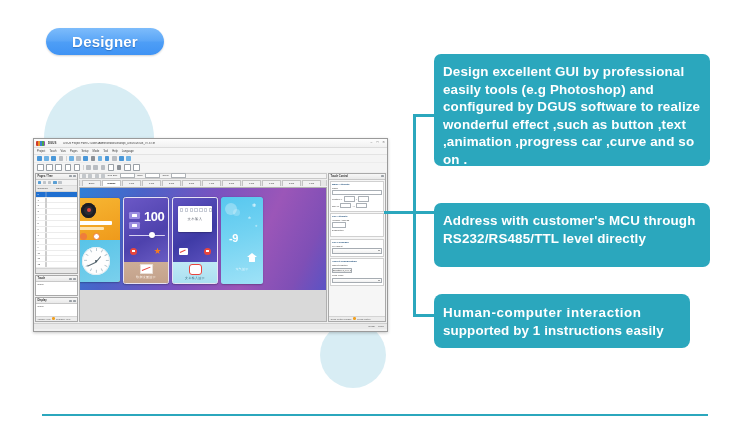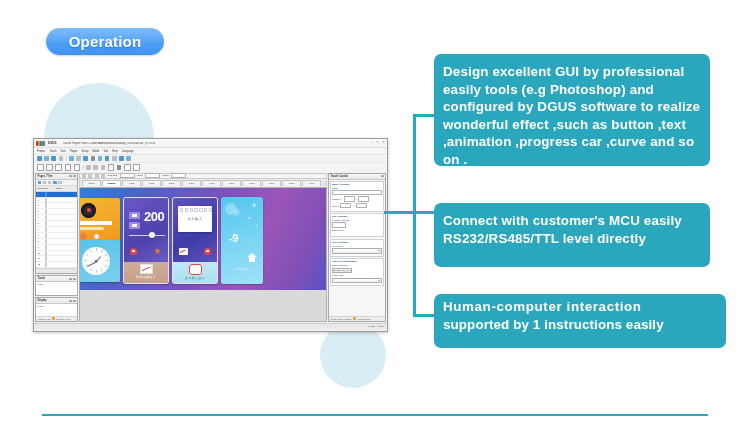--- a/index.html
+++ b/index.html
@@ -40,21 +40,21 @@
   .callout{
     position:absolute;background:#2ba7bd;border-radius:7px;
     color:#ffffff;box-sizing:border-box;
   }
   .callout p{
     margin:0;color:#ffffff;font-size:13.4px;font-weight:bold;
     line-height:17.6px;letter-spacing:.15px;
   }
   #callout-1{left:434px;top:54px;width:276px;height:112px;padding:9px 9px 0 9px;}
   #callout-2{left:434px;top:203px;width:276px;height:64px;padding:9px 9px 0 9px;}
-  #callout-3{left:434px;top:294px;width:292px;height:54px;padding:4px 9px 0 9px;}
+  #callout-3{left:434px;top:294px;width:256px;height:54px;padding:10px 9px 0 9px;border-radius:8px;}
   #callout-3 p{letter-spacing:.6px;}
   #callout-3 p.l2{letter-spacing:.1px;}
 
   
   #bottom-rule{position:absolute;left:42px;top:414px;width:666px;height:2px;background:#2ba7bd;}
 
   
   
   
   #app-window{
@@ -268,21 +268,21 @@
 </style>
 </head>
 <body>
 
 <div class="stage">
 
   <div class="deco-circle" id="deco-a"></div>
   <div class="deco-circle" id="deco-b"></div>
 
   <div id="op-badge">
-    <span>Operation</span>
+    <span>Designer</span>
   </div>
 
   <div id="app-window">
 
     <div id="titlebar">
       <div id="app-logo"></div>
       <div id="app-name">DGUS</div>
       <div id="app-doc-title">DGUS Project Path:C:\Users\Administrator\Desktop\_DGUS\DGUS_V7.67.tft</div>
       <div class="win-btns">
         <span class="win-btn">–</span>
@@ -511,21 +511,21 @@
             </div>
 
             <div class="card" id="card-2">
               <div id="c2-main">
                 <div class="c2-chip" id="c2-chip-a">
                     <i></i>
                   </div>
                 <div class="c2-chip" id="c2-chip-b">
                     <i></i>
                   </div>
-                <div id="c2-num">200</div>
+                <div id="c2-num">100</div>
                 <div id="c2-track"></div>
                 <div id="c2-knob"></div>
                 <div id="c2-dot-r"></div>
                 <div id="c2-star"></div>
               </div>
               <div id="c2-foot">
                 <div id="c2-ficon"></div>
                 <div id="c2-ftext">数据变量显示</div>
               </div>
             </div>
@@ -666,21 +666,21 @@
     <div class="branch b1"></div>
     <div class="branch b2"></div>
     <div class="branch b3"></div>
   </div>
 
   <div class="callout" id="callout-1">
     <p>Design excellent GUI by professional easily tools (e.g Photoshop) and configured by DGUS software to realize wonderful effect ,such as button ,text ,animation ,progress car ,curve and so on .</p>
   </div>
 
   <div class="callout" id="callout-2">
-    <p>Connect with customer's MCU easily RS232/RS485/TTL level directly</p>
+    <p>Address with customer's MCU through RS232/RS485/TTL level directly</p>
   </div>
 
   <div class="callout" id="callout-3">
     <p>Human-computer interaction</p>
     <p class="l2">supported by 1 instructions easily</p>
   </div>
 
   <div id="bottom-rule"></div>
 </div>
 

